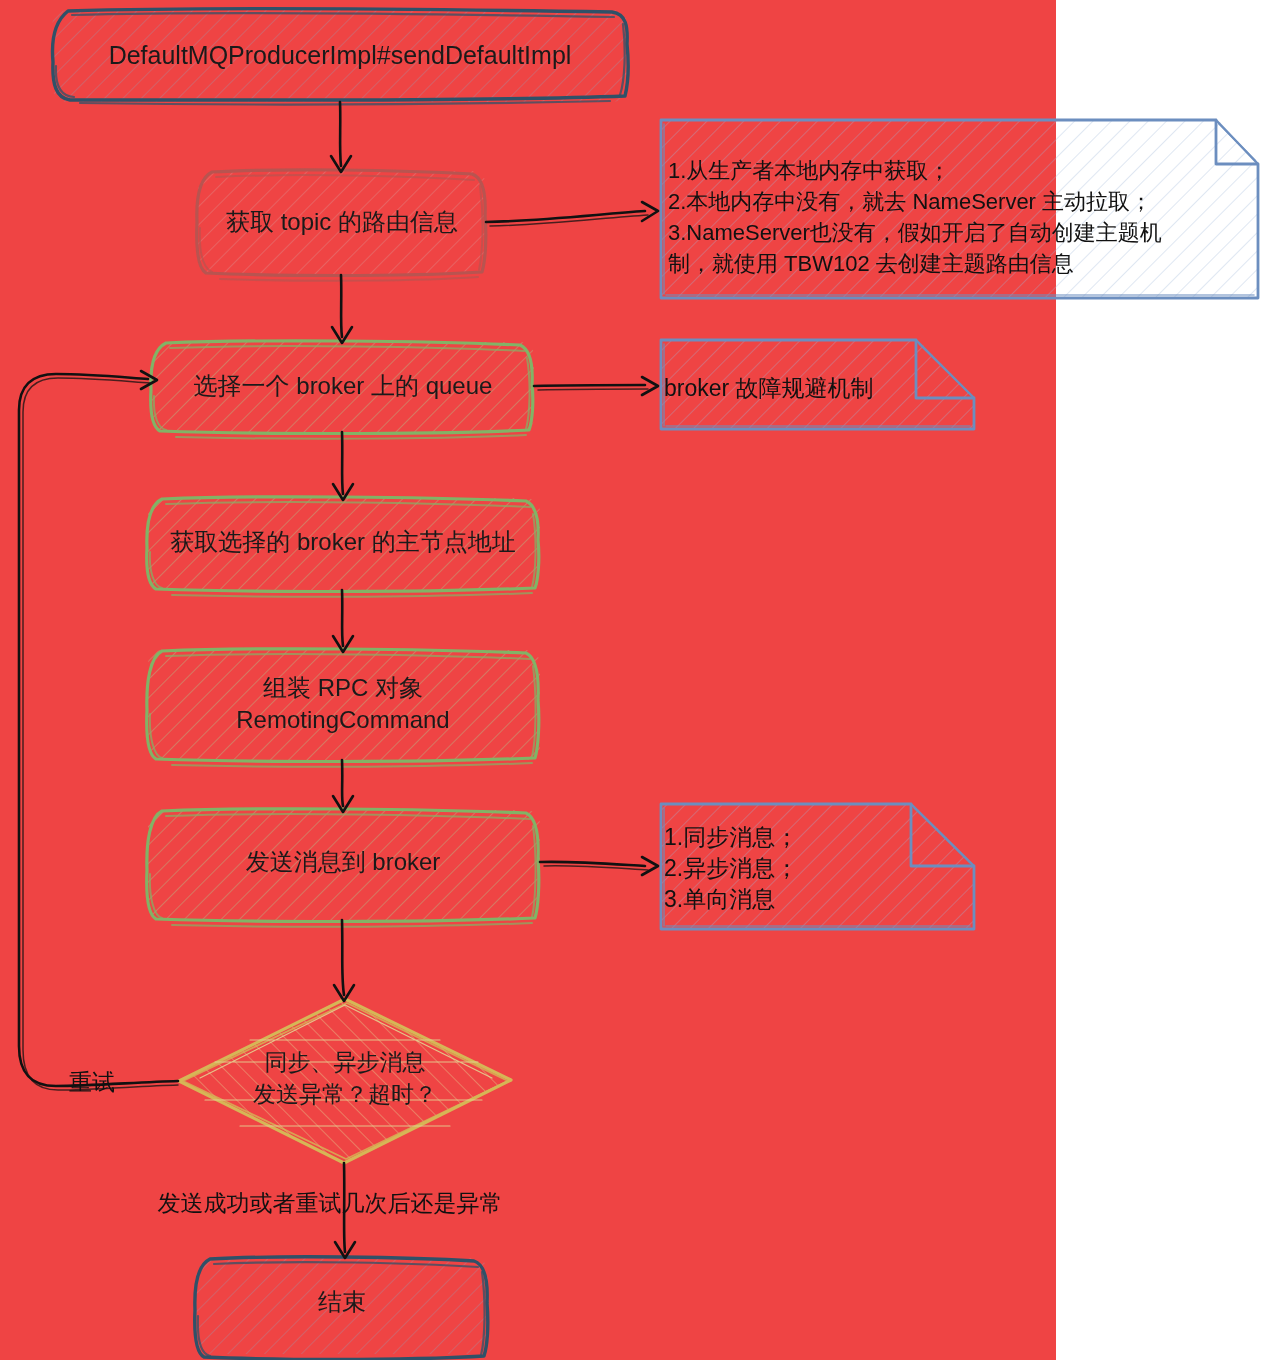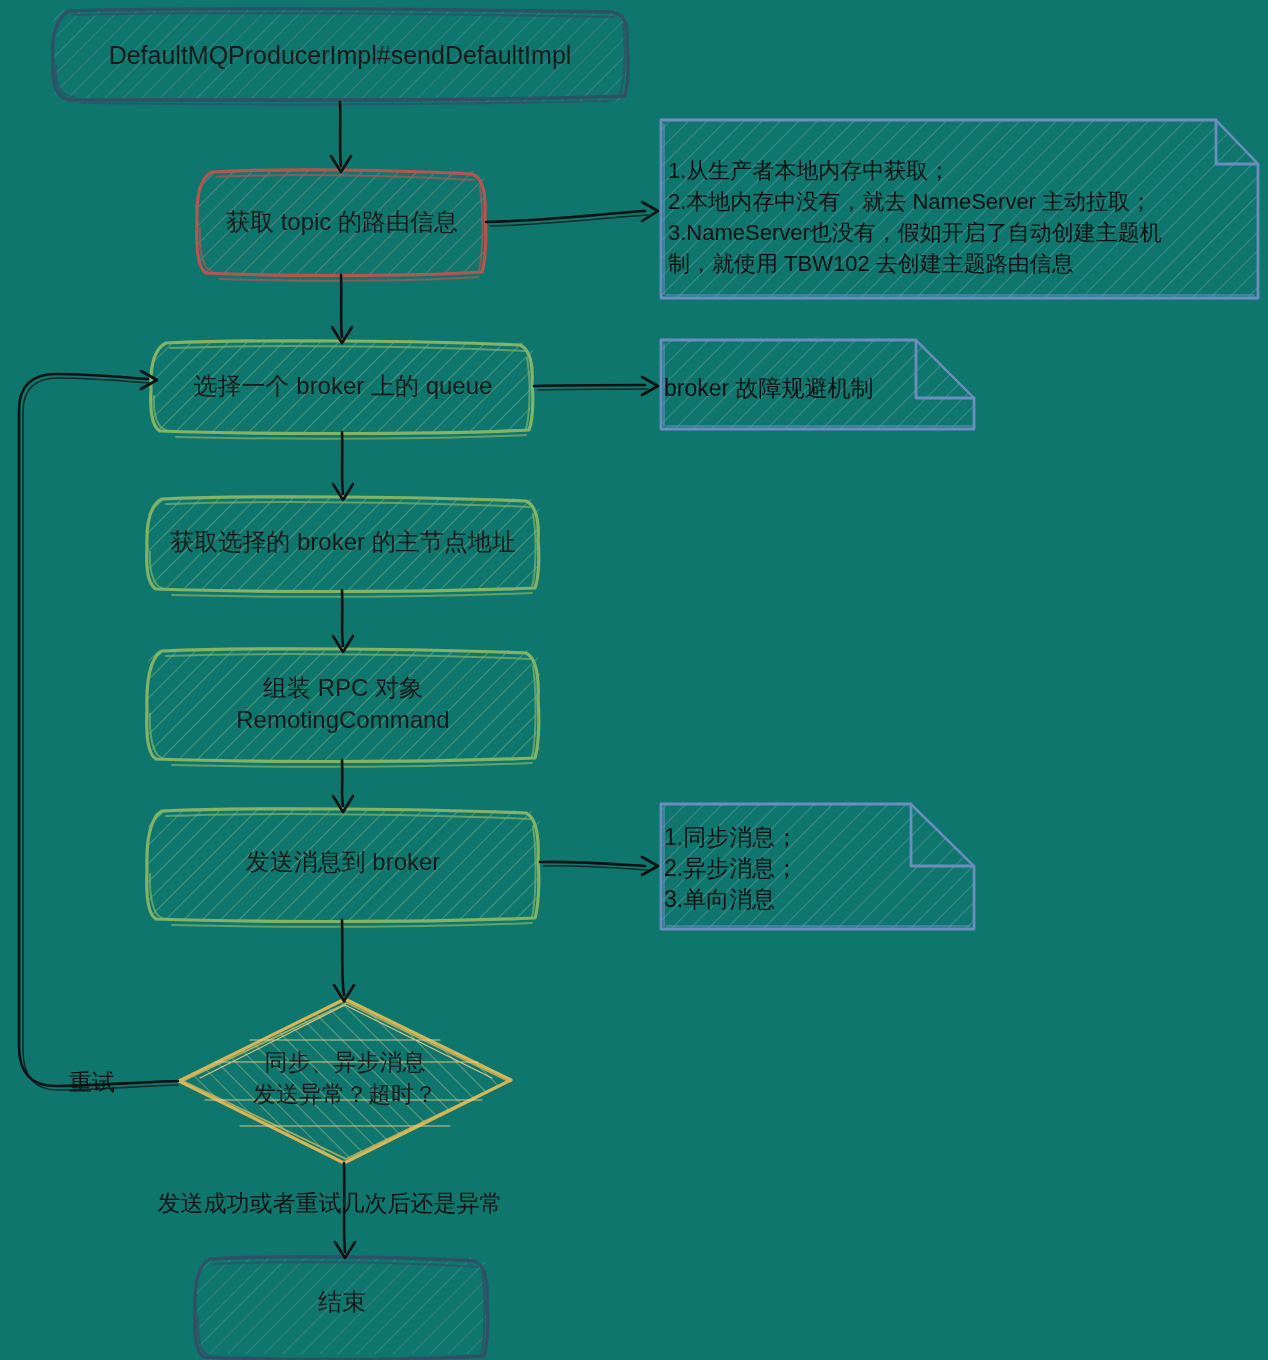--- a/index.html
+++ b/index.html
@@ -1,21 +1,21 @@
 <!DOCTYPE html>
 <html><head>
 <meta charset="utf-8">
 <style>
   html,body{margin:0;padding:0;background:#ffffff;}
   body{
     width:1268px;height:1360px;
     font-family:"Liberation Sans","DejaVu Sans",sans-serif;
     overflow:hidden;
   }
-  #stage{position:relative;width:1268px;height:1360px;background:#0f766e;}
+  #stage{position:relative;width:1056px;height:1360px;background:#ef4444;}
   svg#canvas{position:absolute;left:0;top:0;width:1268px;height:1360px;}
   .nodetext{
     font-family:"Liberation Sans","DejaVu Sans",sans-serif;
     fill:#1a1a1a;
     text-anchor:middle;
     dominant-baseline:middle;
   }
   .notetext{
     font-family:"Liberation Sans","DejaVu Sans",sans-serif;
     fill:#111111;

